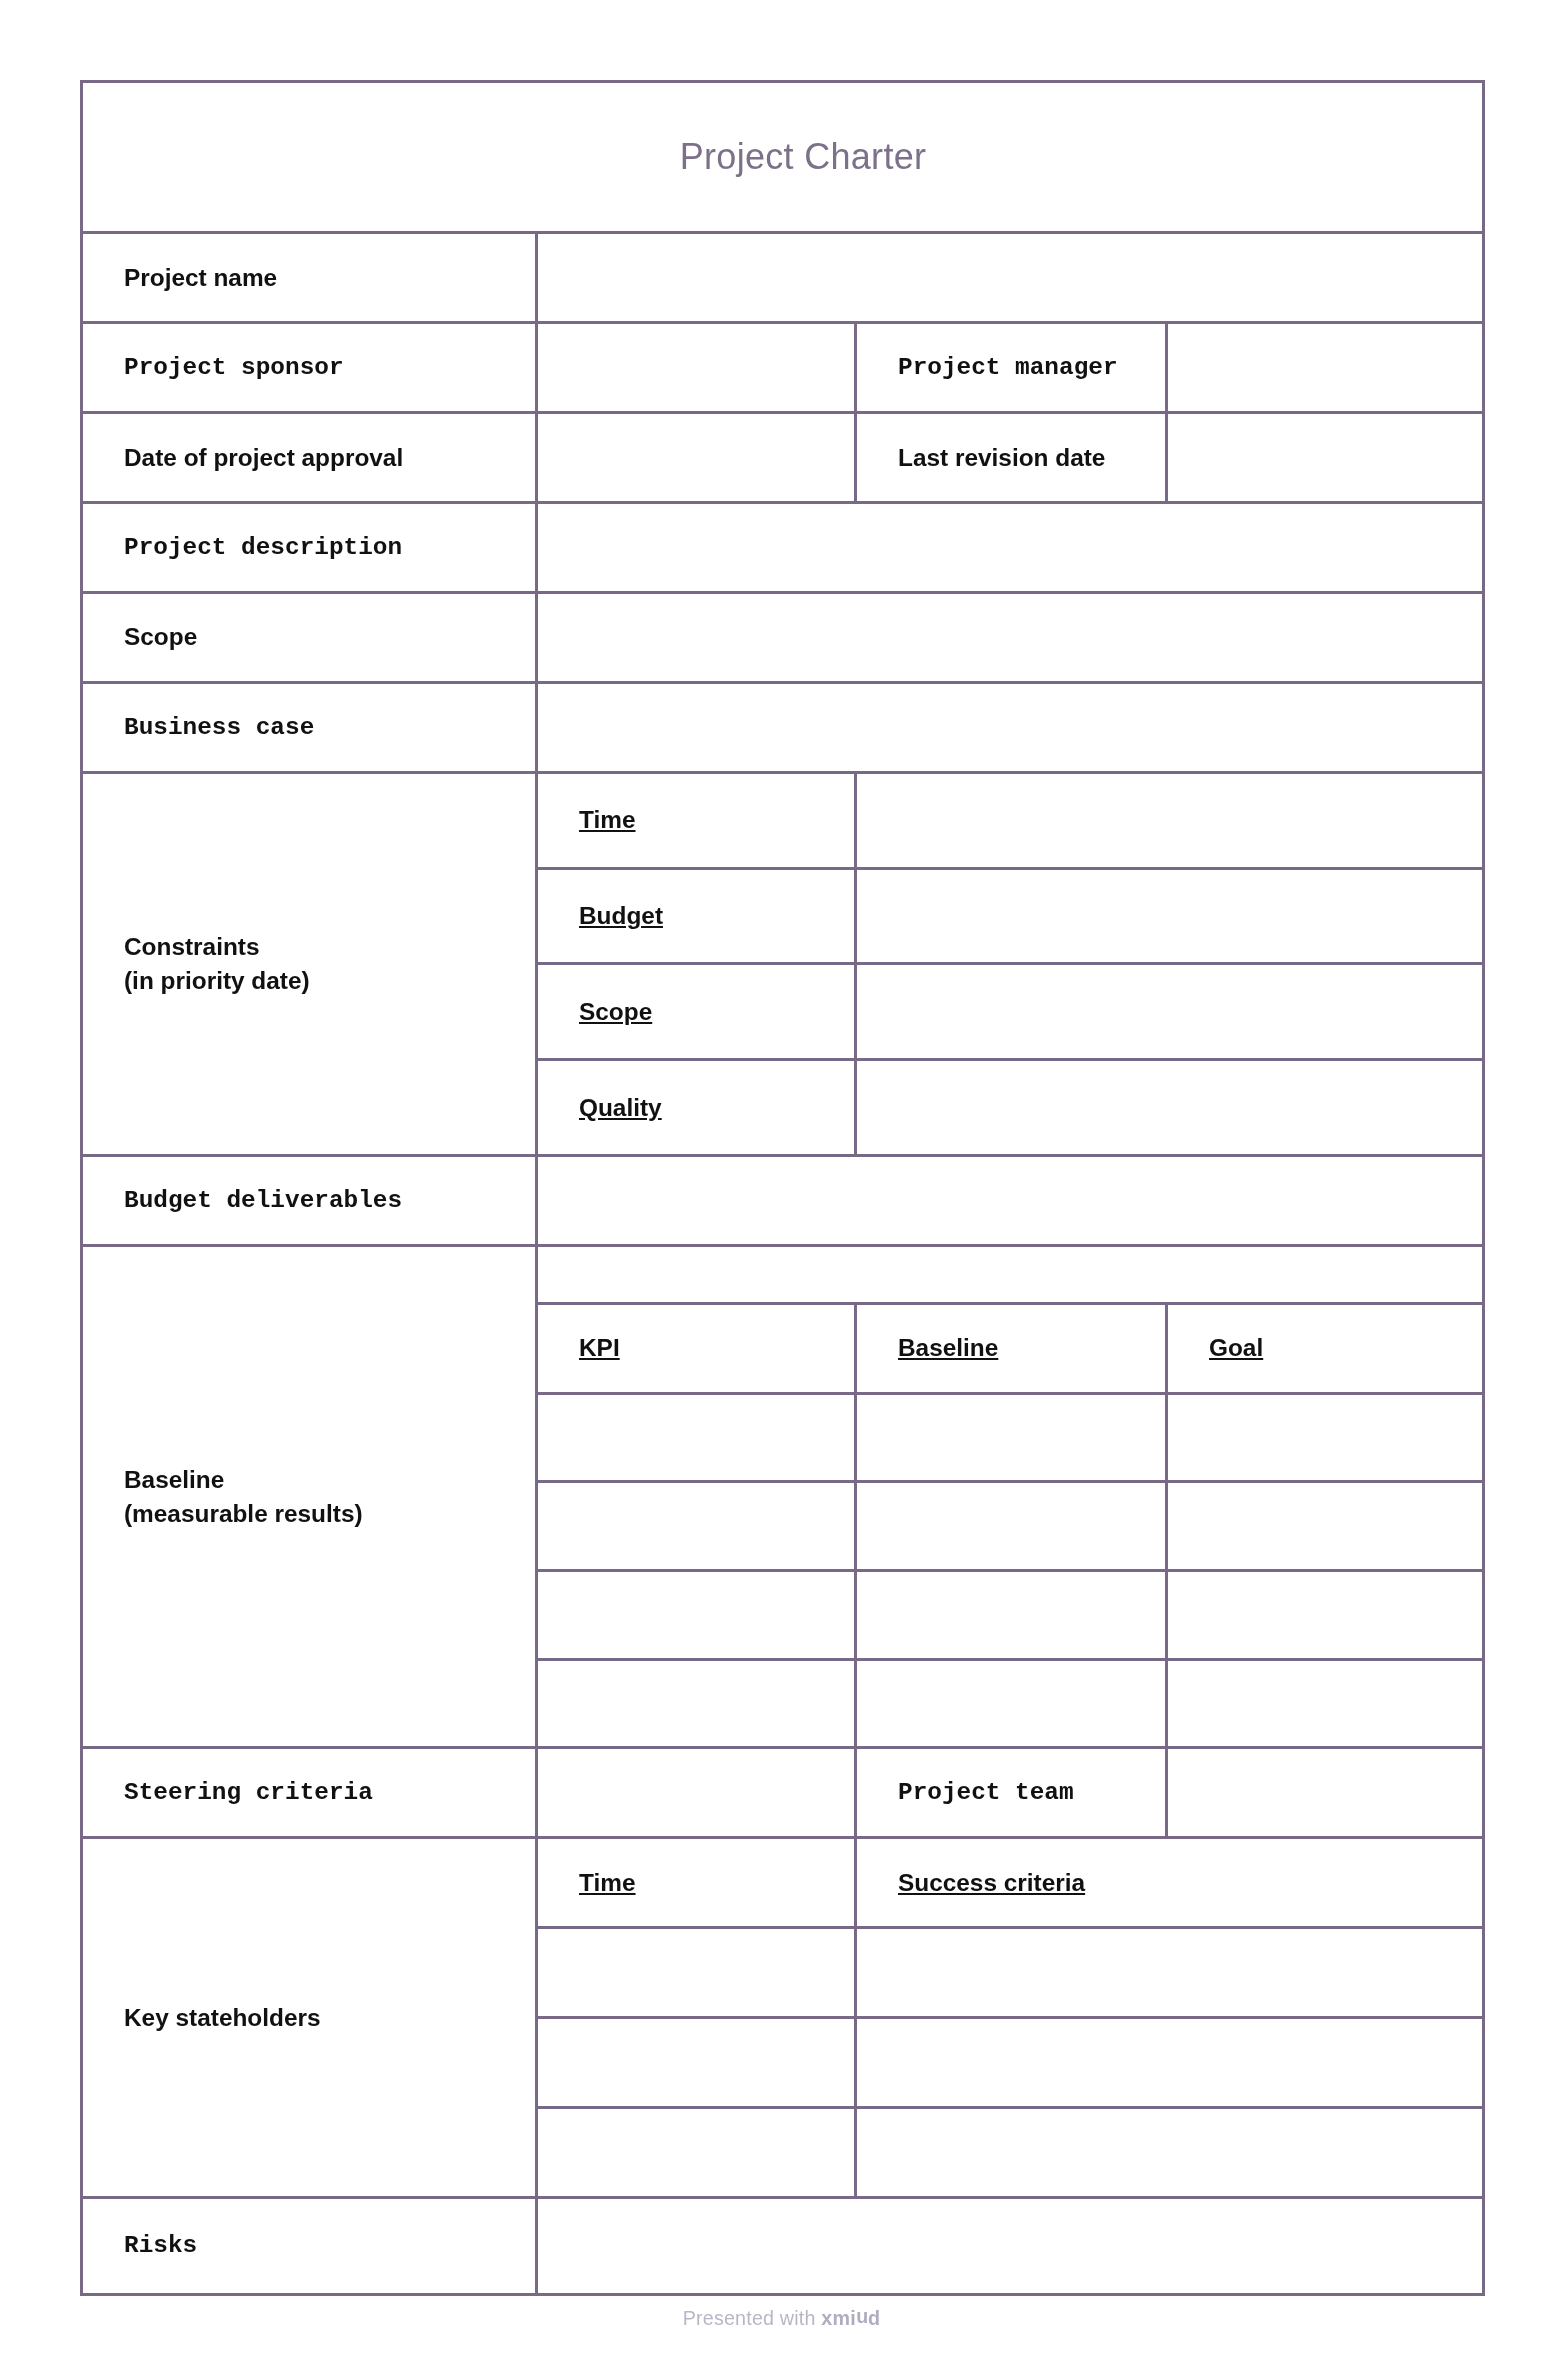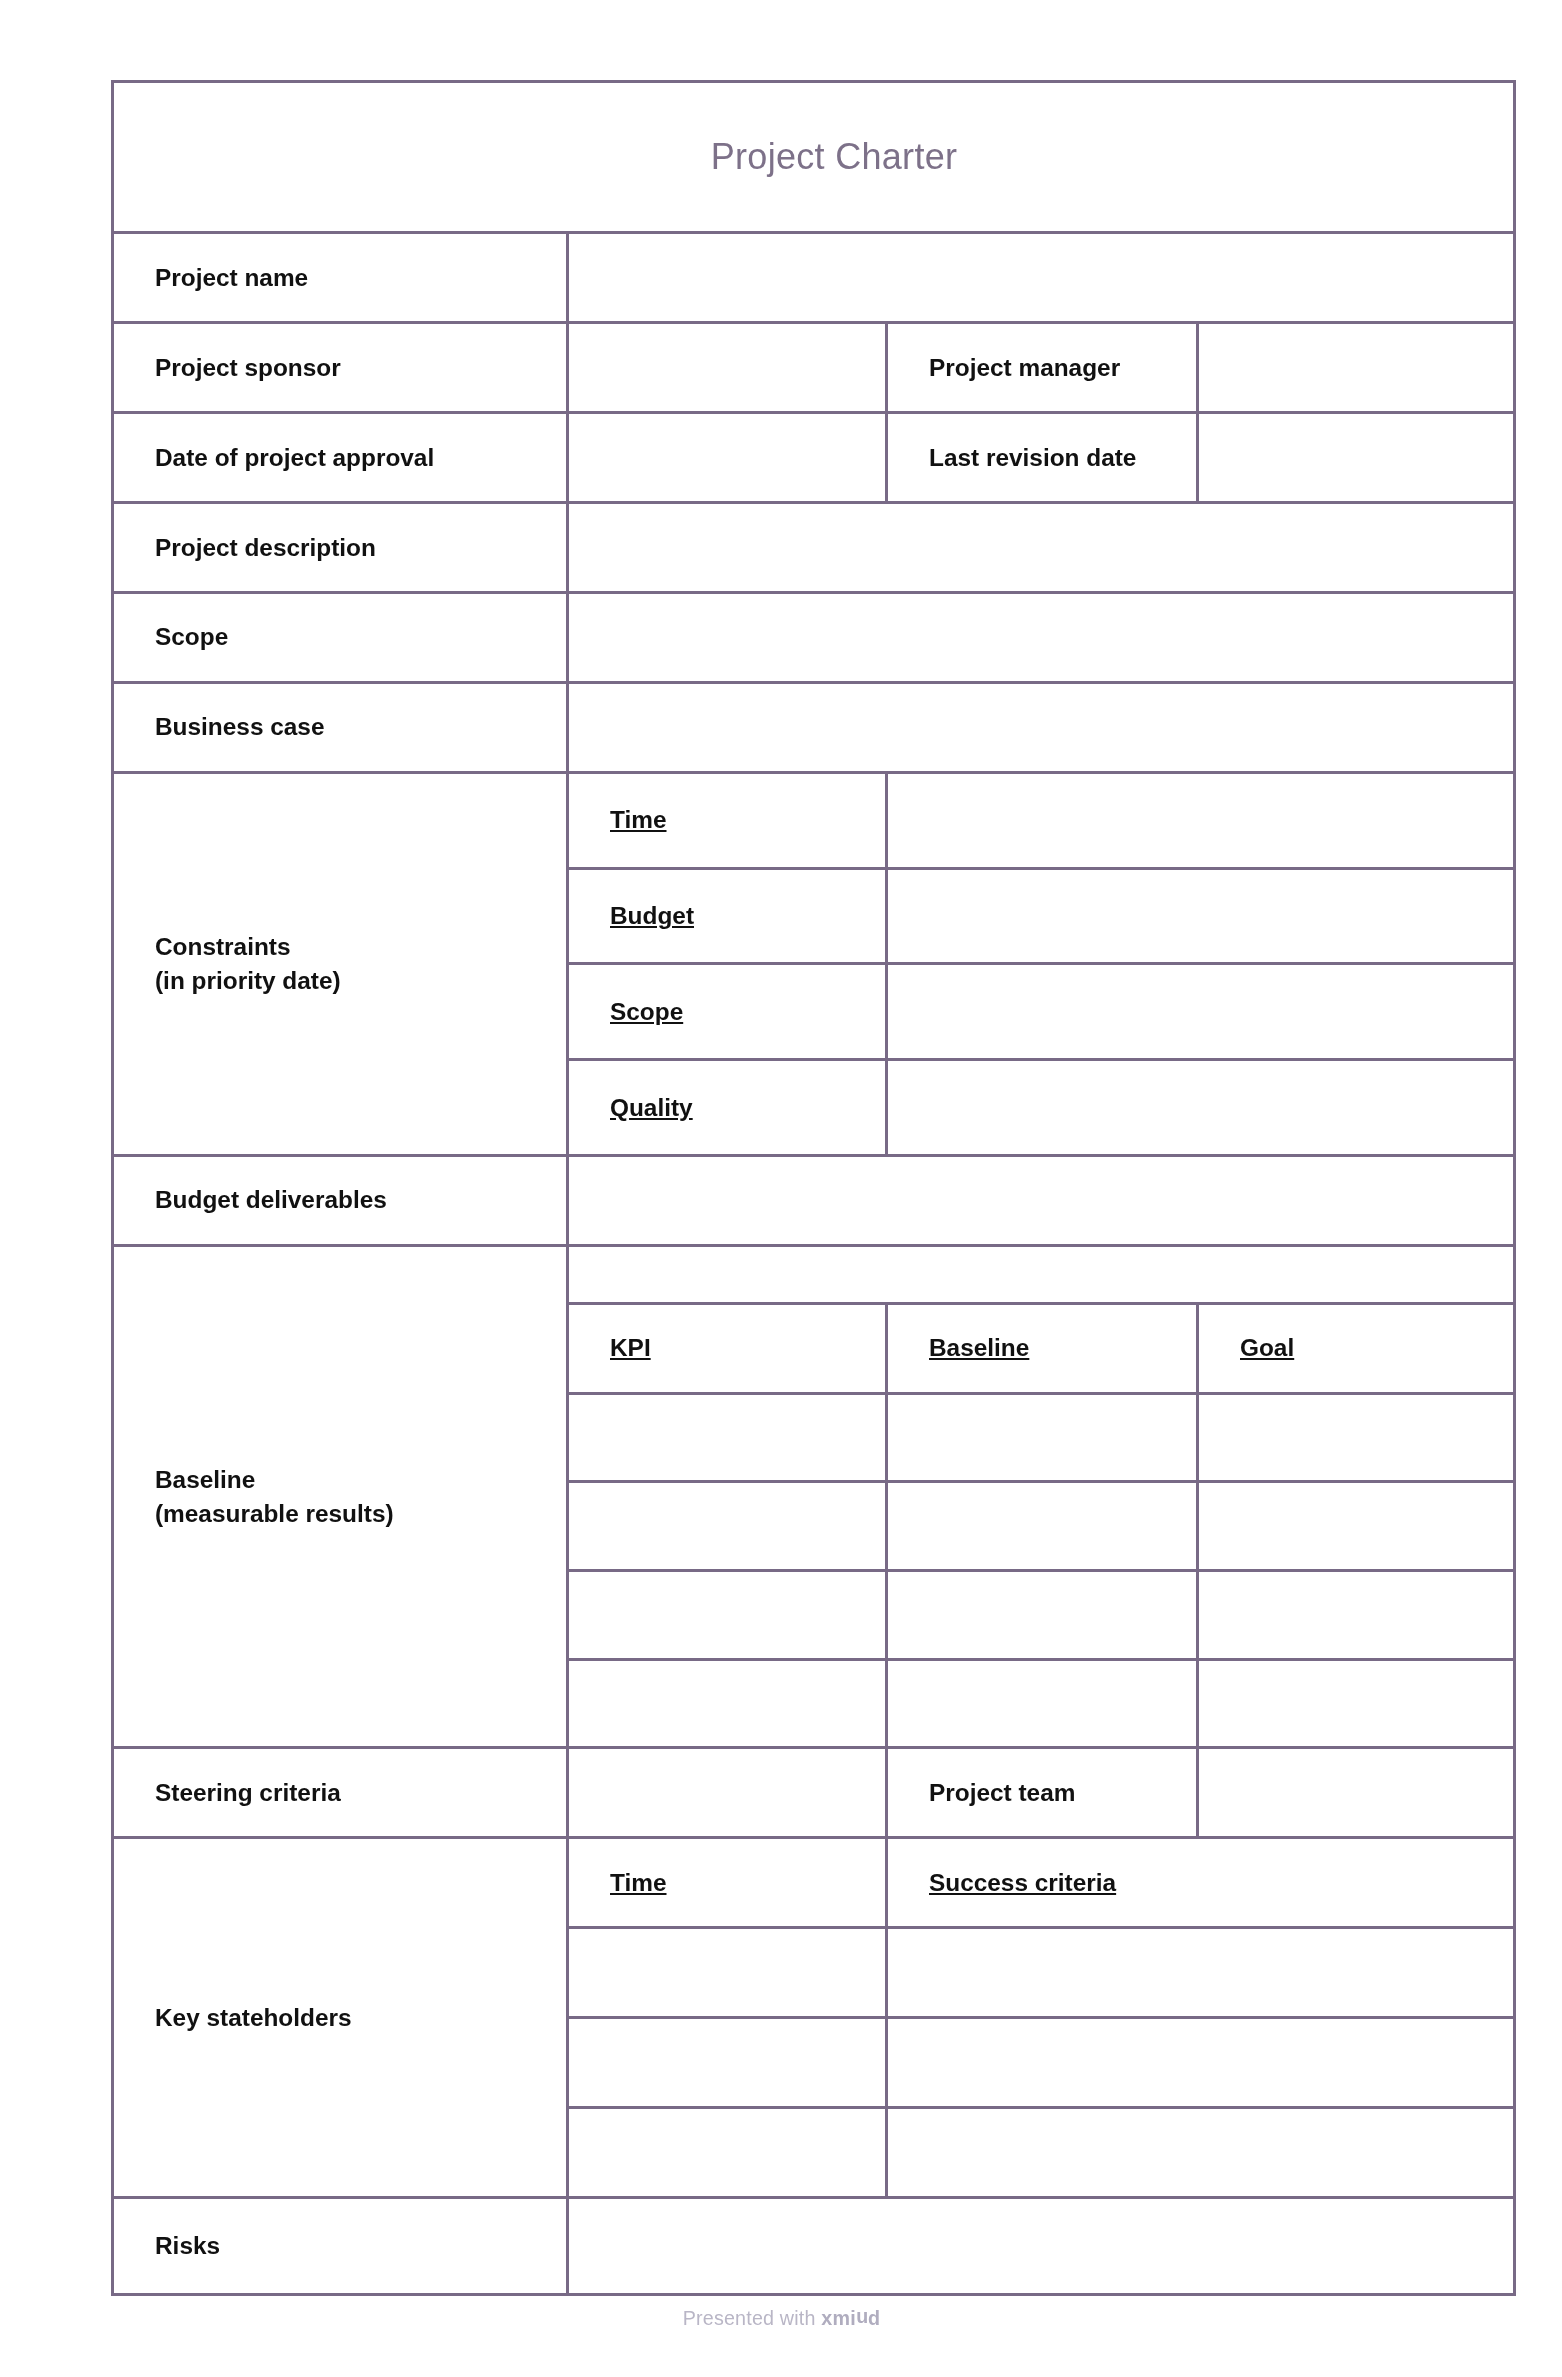--- a/index.html
+++ b/index.html
@@ -15,21 +15,20 @@
     overflow: hidden;
   }
 
   #charter-root {
     position: absolute;
     left: 80px;
     top: 80px;
     width: 1402px;
     height: 2216px;
     box-sizing: border-box;
-    margin-left: 31px;
   }
 
   table.charter {
     width: 100%;
     height: 100%;
     border-collapse: collapse;
     table-layout: fixed;
   }
 
   table.charter td {
@@ -50,21 +49,21 @@
     height: 128px;
   }
   .title-text {
     font-size: 36px;
     font-weight: normal;
     color: #7d7189;
     letter-spacing: 0.3px;
   }
 
   
-  td.fill-blue     { background: #c9dbec; }
+  td.fill-blue     { background: #c9dbec; font-family: Liberation Mono, monospace; }
   td.fill-lav      { background: #d5d0df; }
   td.fill-gray     { background: #f5f5f7; font-weight: normal; color: #2b2b2b; font-size: 23px; text-decoration: underline; }
 
   
   td.blank { padding: 0; }
 
   
   td.section-label {
     vertical-align: middle;
     line-height: 1.38;

